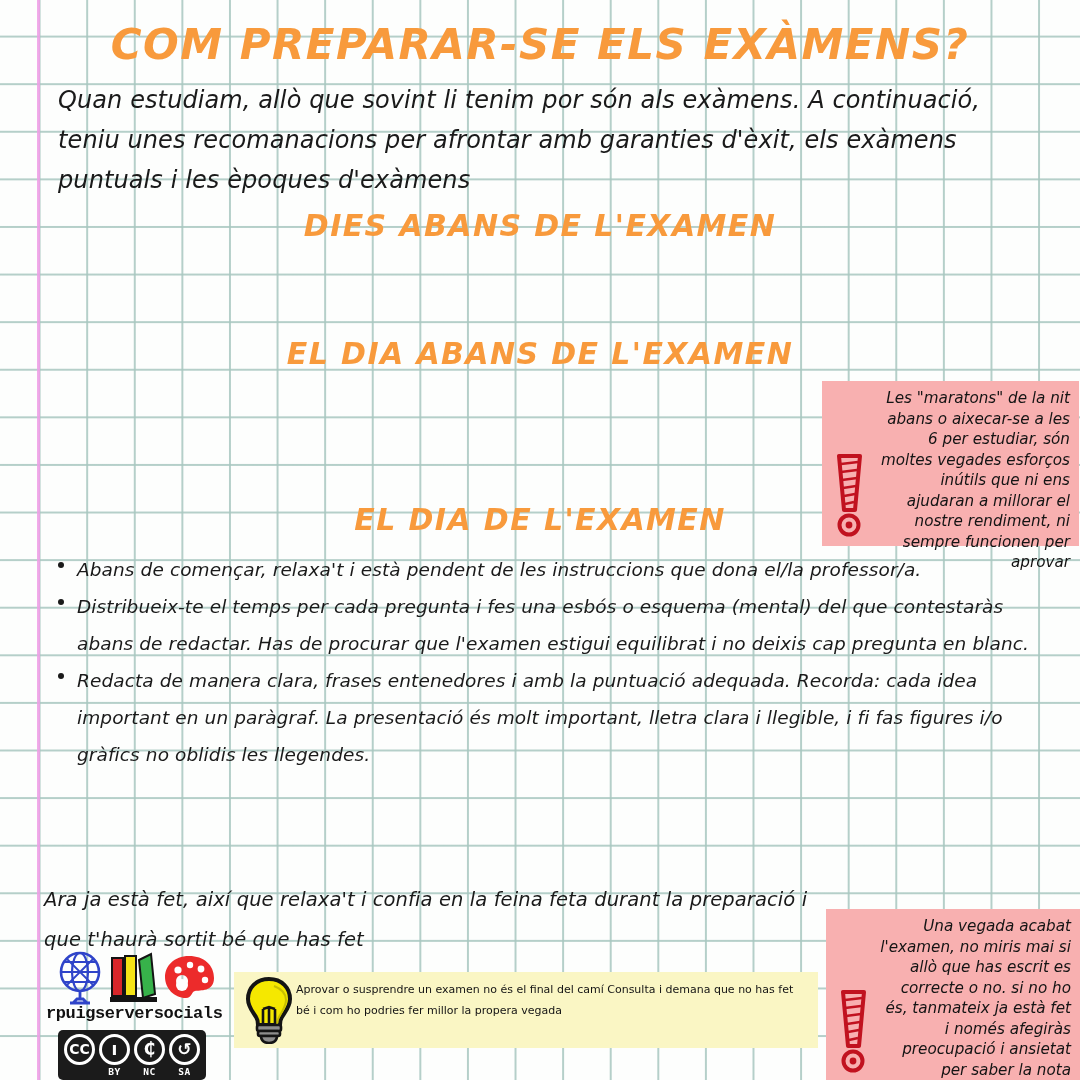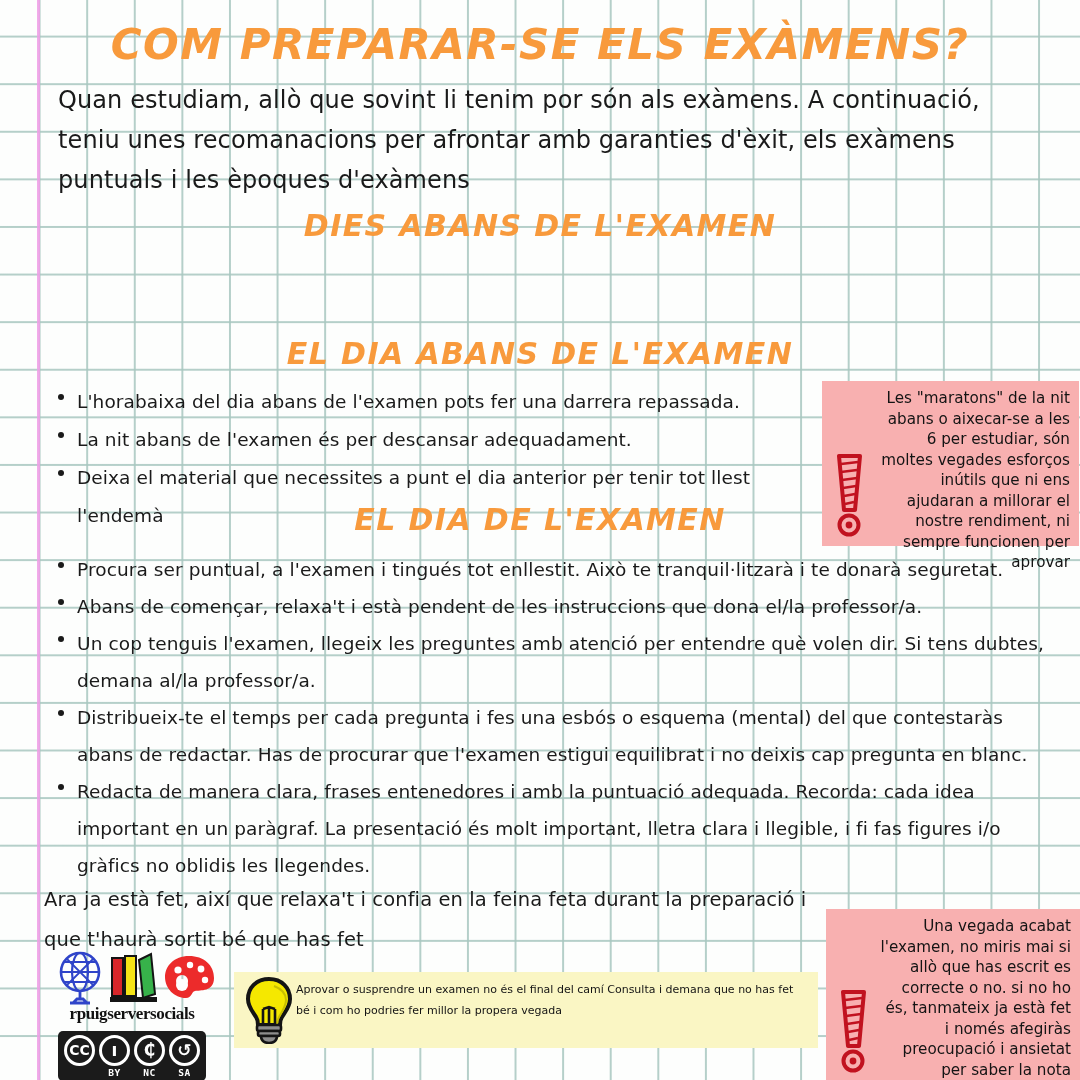--- a/index.html
+++ b/index.html
@@ -23,21 +23,21 @@
     overflow:hidden;
   }
   #margin-line{
     position:absolute;left:37px;top:0;width:2.6px;height:1080px;
     background:#f09ce6;opacity:.85;
   }
 
   
   .layer{position:absolute;left:0;top:0;width:1080px;height:788px;}
 
-  .abs{position:absolute;}
+  .abs{position:absolute;font-style:italic;}
 
   
   .hand{
     font-family:"DejaVu Sans", sans-serif;
     color:#161616;
     font-weight:400;
     letter-spacing:.1px;
   }
 
   
@@ -118,21 +118,21 @@
     font-size:11px;line-height:20.5px;
     color:#141414;
   }
   .bulb{position:absolute;left:10px;top:4px;width:50px;height:68px;}
 
   
   #logo-block{position:absolute;left:46px;top:950px;width:172px;}
   #logo-icons{position:relative;height:56px;}
   #logo-name{
     text-align:center;
-    font-family:Liberation Serif, serif;
+    font-family:Liberation Mono, monospace;
     font-weight:700;font-size:17px;color:#111;
     letter-spacing:-.4px;
     margin-top:-2px;
   }
   #cc-badge{
     margin:7px auto 12px;
     width:148px;height:50px;
     background:#1b1b1b;border-radius:5px;
     display:flex;align-items:center;justify-content:space-around;
     padding:0 4px;box-sizing:border-box;
@@ -160,31 +160,24 @@
 
   <div class="layer">
 
     <div class="abs title" id="page-title">Com preparar-se els exàmens?</div>
 
     <div class="abs hand intro">Quan estudiam, allò que sovint li tenim por són als exàmens. A continuació, teniu unes recomanacions per afrontar amb garanties d'èxit, els exàmens puntuals i les èpoques d'exàmens</div>
 
     <div class="abs section-head" style="top:208px;">DIES ABANS DE L'EXAMEN</div>
 
     <div class="abs section-head" style="top:336px;">EL DIA ABANS DE L'EXAMEN</div>
-    <ul class="abs bullets hand para" style="left:52px;top:383px;width:745px;">
-      <li>L'horabaixa del dia abans de l'examen pots fer una darrera repassada.</li>
-      <li>La nit abans de l'examen és per descansar adequadament.</li>
-      <li>Deixa el material que necessites a punt el dia anterior per tenir tot llest l'endemà</li>
-    </ul>
 
     <div class="abs section-head" style="top:502px;">EL DIA DE L'EXAMEN</div>
     <ul class="abs bullets hand para" style="left:52px;top:551px;width:1000px;line-height:37px;">
-      <li>Procura ser puntual, a l'examen i tingués tot enllestit. Això te tranquil·litzarà i te donarà seguretat.</li>
       <li>Abans de començar, relaxa't i està pendent de les instruccions que dona el/la professor/a.</li>
-      <li>Un cop tenguis l'examen, llegeix les preguntes amb atenció per entendre què volen dir. Si tens dubtes, demana al/la professor/a.</li>
       <li>Distribueix-te el temps per cada pregunta i fes una esbós o esquema (mental) del que contestaràs abans de redactar. Has de procurar que l'examen estigui equilibrat i no deixis cap pregunta en blanc.</li>
       <li>Redacta de manera clara, frases entenedores i amb la puntuació adequada. Recorda: cada idea important en un paràgraf. La presentació és molt important, lletra clara i llegible,  i fi fas figures i/o gràfics no oblidis les llegendes.</li>
     </ul>
 
     <div class="abs hand para" style="left:44px;top:880px;width:790px;line-height:40px;font-size:19.5px;">Ara ja està fet, així que relaxa't i confia en la feina feta durant la preparació i que t'haurà sortit bé que has fet</div>
 
     <div class="abs pinkbox" id="pink-box-top">
       <svg class="bang" viewBox="0 0 40 86">
         <path d="M10 4 L31 4 L26 58 L15 58 Z" fill="#f8b0b0" stroke="#c1121f" stroke-width="4" stroke-linejoin="round"></path>
         <path d="M12 12 L29 10 M12 20 L28 18 M13 28 L28 26 M14 36 L27 34 M15 44 L26 42 M16 52 L25 50" stroke="#c1121f" stroke-width="2.4" fill="none"></path>

